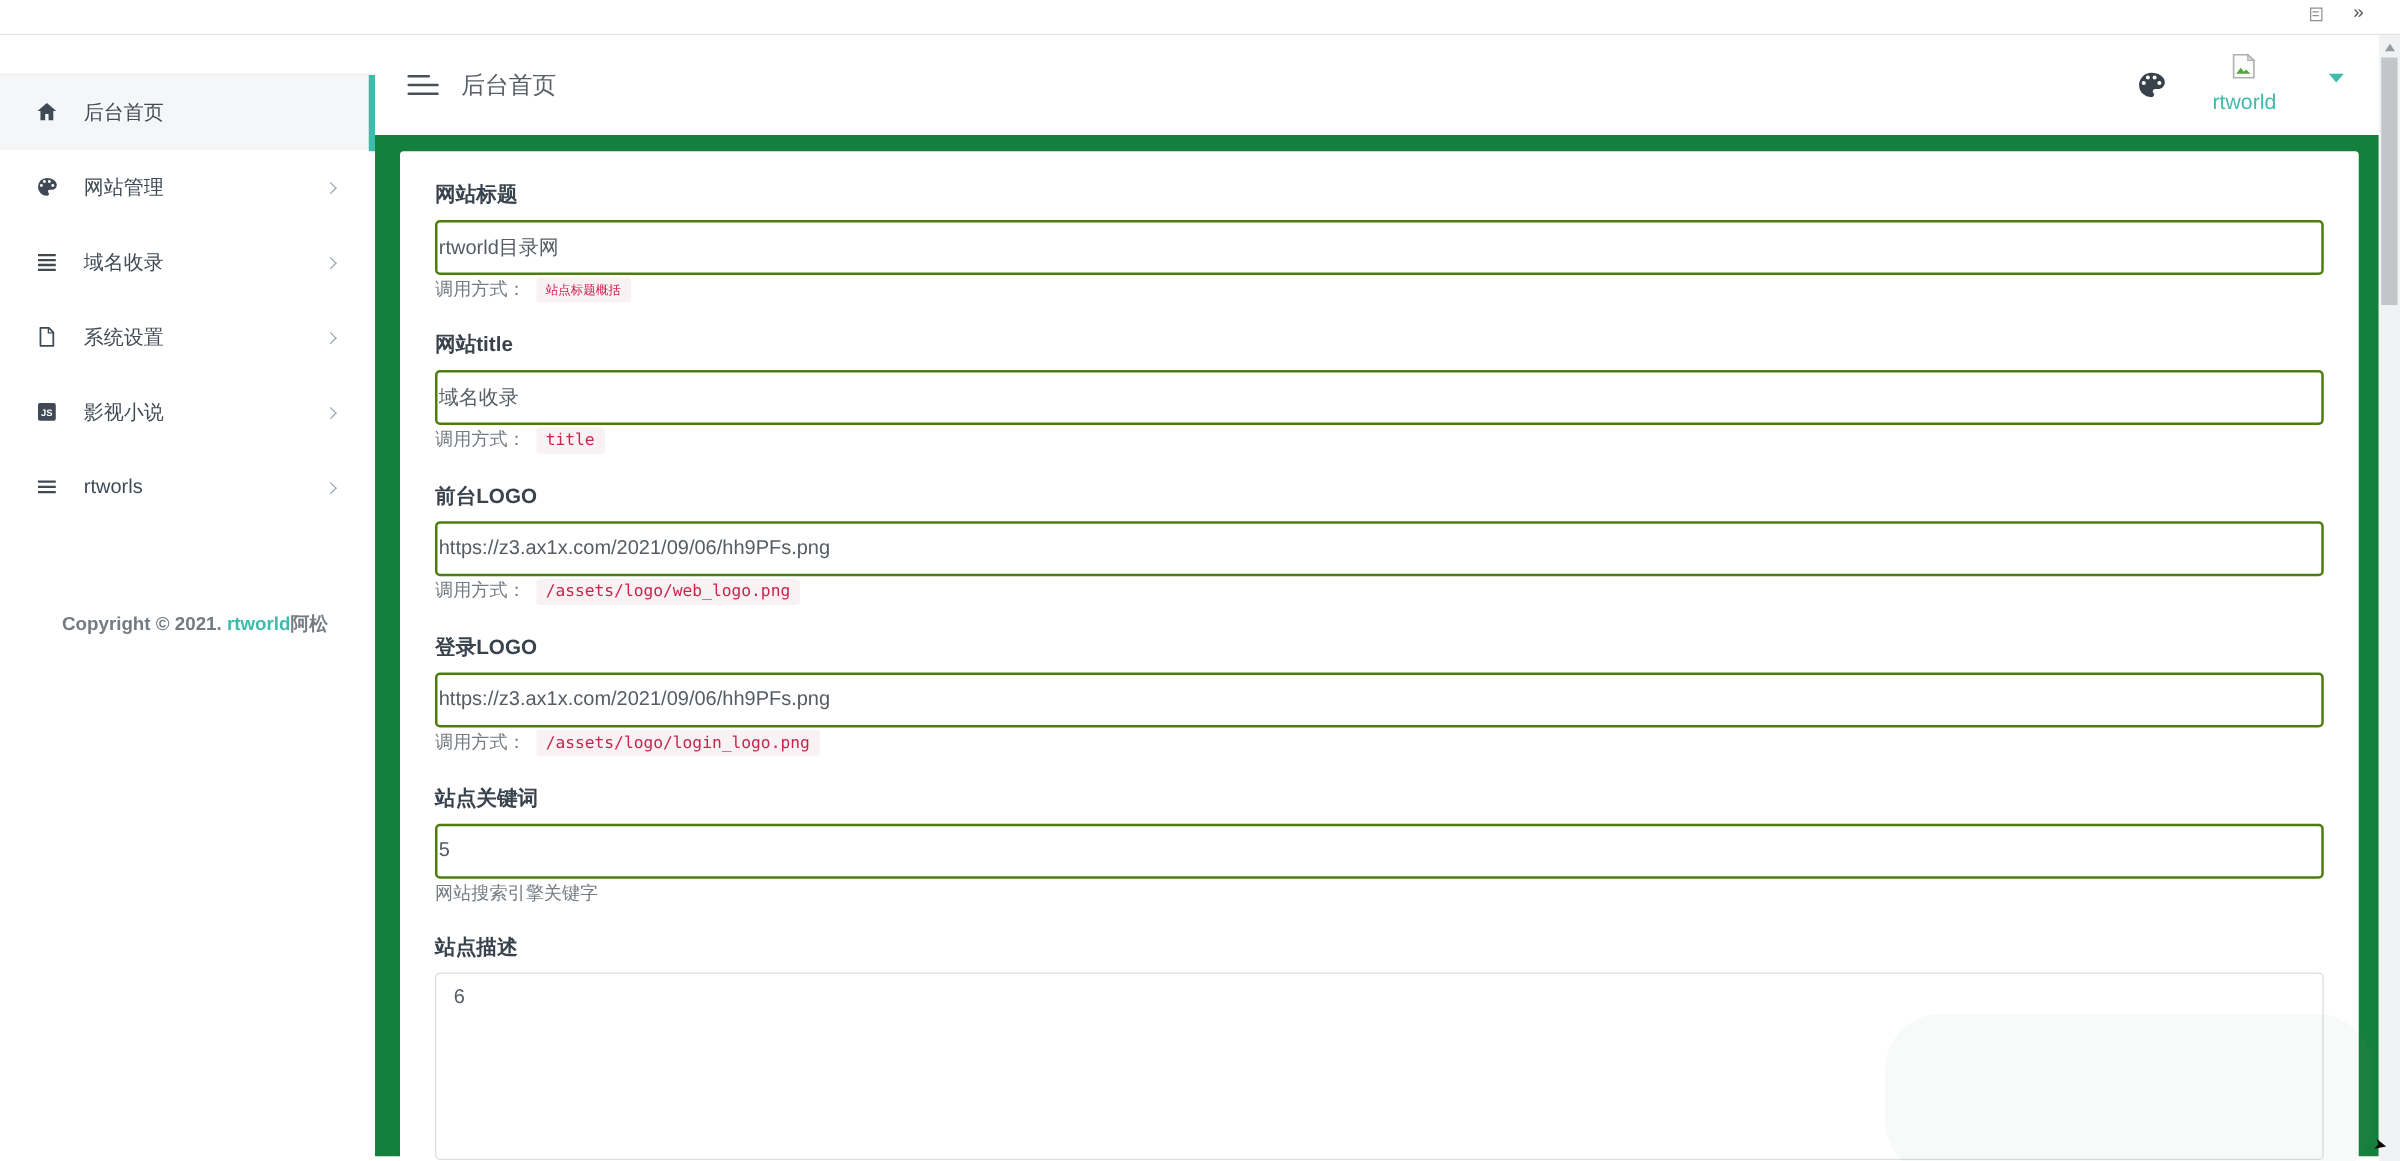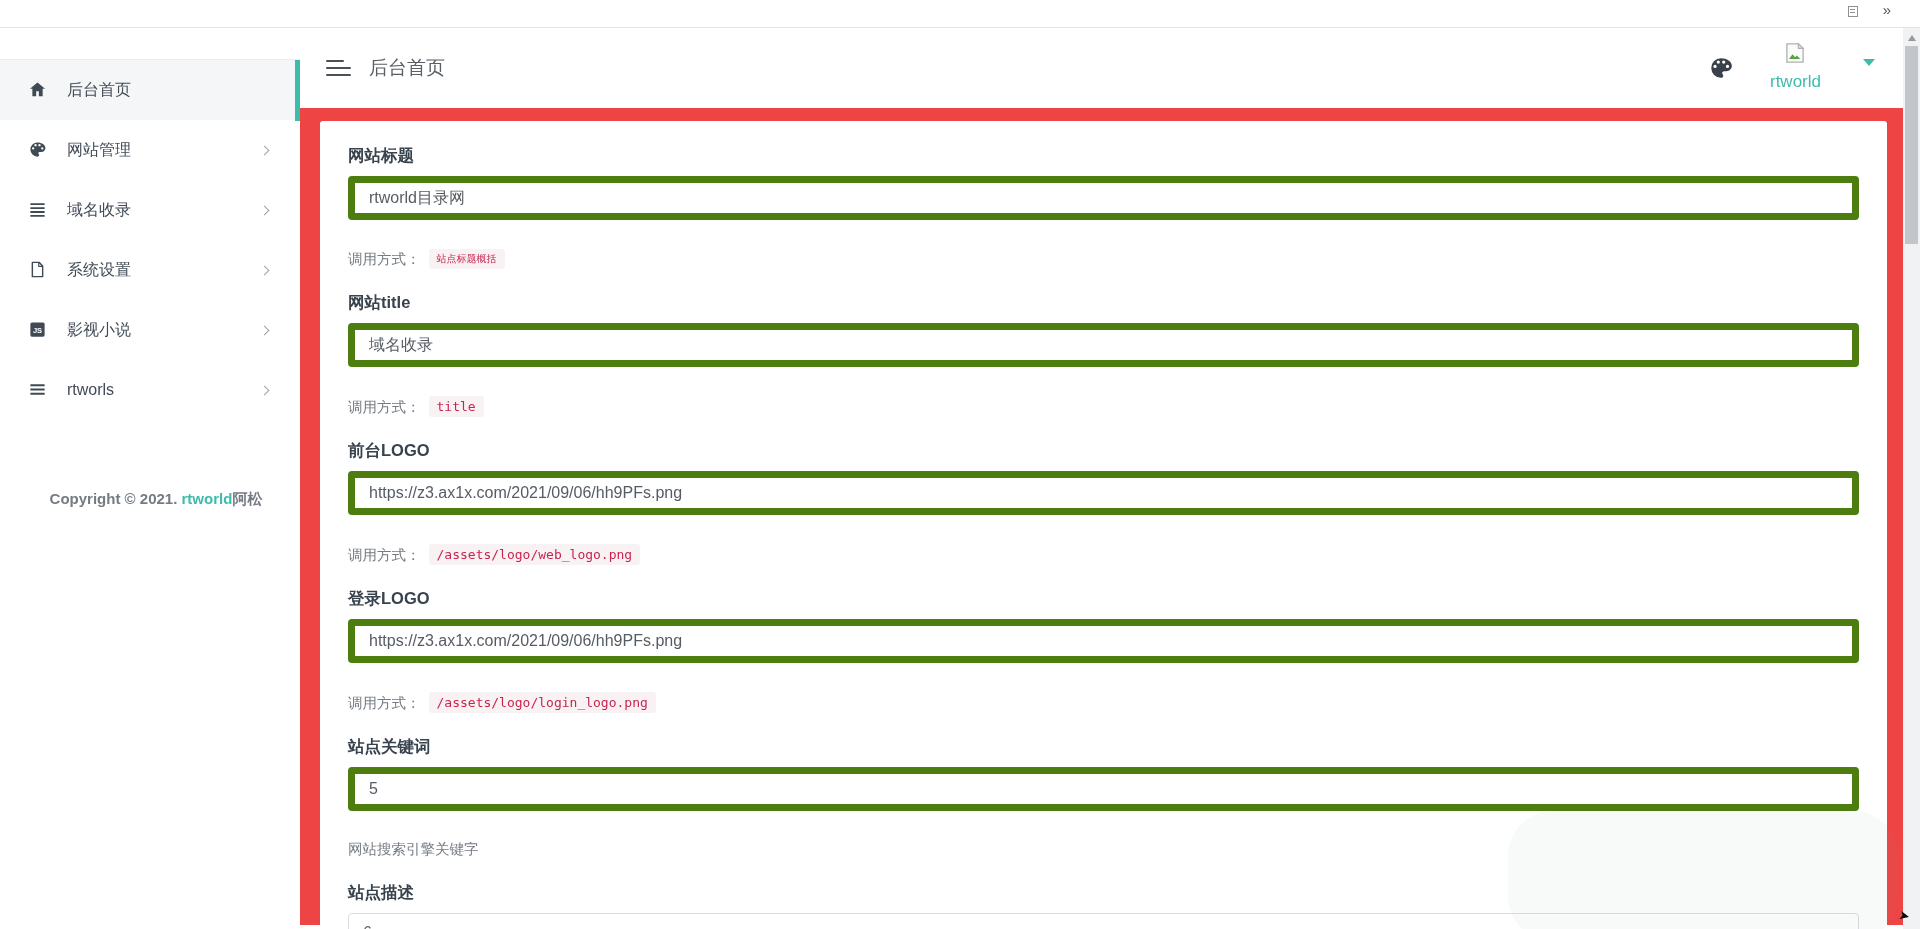--- a/index.html
+++ b/index.html
@@ -46,32 +46,32 @@
   .palette-btn { width:26px; height:26px; color:#39424b; cursor:pointer; display:flex; }
   .palette-btn svg { width:26px; height:26px; }
   .avatar-block { display:flex; flex-direction:column; align-items:center; margin-left:36px;
     transform:translateY(-2px); cursor:pointer; }
   .broken-img { width:26px; height:26px; display:block; }
   .uname { color:var(--accent); font-size:17px; margin-top:6px; }
   .caret { margin-left:42px; width:0; height:0; border-left:6px solid transparent; border-right:6px solid transparent;
     border-top:7px solid var(--accent); transform:translateY(-6px); cursor:pointer; }
 
   
-  .content { position:absolute; left:300px; top:108px; width:1603px; height:817px; background:#ef4444; }
+  .content { position:absolute; left:300px; top:108px; width:1603px; height:817px; background:#15803d; }
   .card { position:absolute; left:20px; top:13px; width:1567px; height:850px; background:#fff;
     border-radius:3px; box-shadow:0 1px 2px rgba(0,0,0,.05); padding:24px 28px; }
   .field { margin-bottom:23px; }
   .field-label { font-size:16.5px; font-weight:bold; color:#39434e; margin-bottom:9px; }
-  .f-input { display:block; width:100%; height:44px; border:7px solid #4d7c0f; border-radius:4px;
-    padding:0 14px; font-size:16px; color:#565c63; background:#fff; outline:none;
+  .f-input { display:block; width:100%; height:44px; border:2px solid #4d7c0f; border-radius:4px;
+    padding:0 1px; font-size:16px; color:#565c63; background:#fff; outline:none;
     font-family:"Liberation Sans", sans-serif; }
   .f-textarea { display:block; width:100%; height:150px; border:1px solid #d9dee4; border-radius:4px;
     padding:10px 14px; font-size:16px; color:#565c63; background:#fff; outline:none; resize:none;
     font-family:"Liberation Sans", sans-serif; }
-  .hint { margin-top:29px; font-size:14.5px; color:#747b82; display:flex; align-items:flex-end; }
+  .hint { margin-top:2px; font-size:14.5px; color:#747b82; display:flex; align-items:flex-start; }
   .code-badge { margin-left:8px; background:#f9f2f4; color:#c7254e; border-radius:3px;
     padding:3px 8px; font-size:10px; font-family:"Liberation Sans", sans-serif; }
   .code-badge.mono { font-family:"DejaVu Sans Mono", monospace; font-size:13px; }
 
   
   .scrollbar { position:absolute; right:0; top:28px; width:17px; height:901px; background:#f1f2f4; z-index:7; }
   .sb-up { width:0; height:0; margin:7px auto 0; border-left:4.5px solid transparent;
     border-right:4.5px solid transparent; border-bottom:6px solid #96999d; }
   .sb-thumb { position:absolute; left:2px; top:18px; width:13px; height:198px; background:#c2c5c9; }
 

